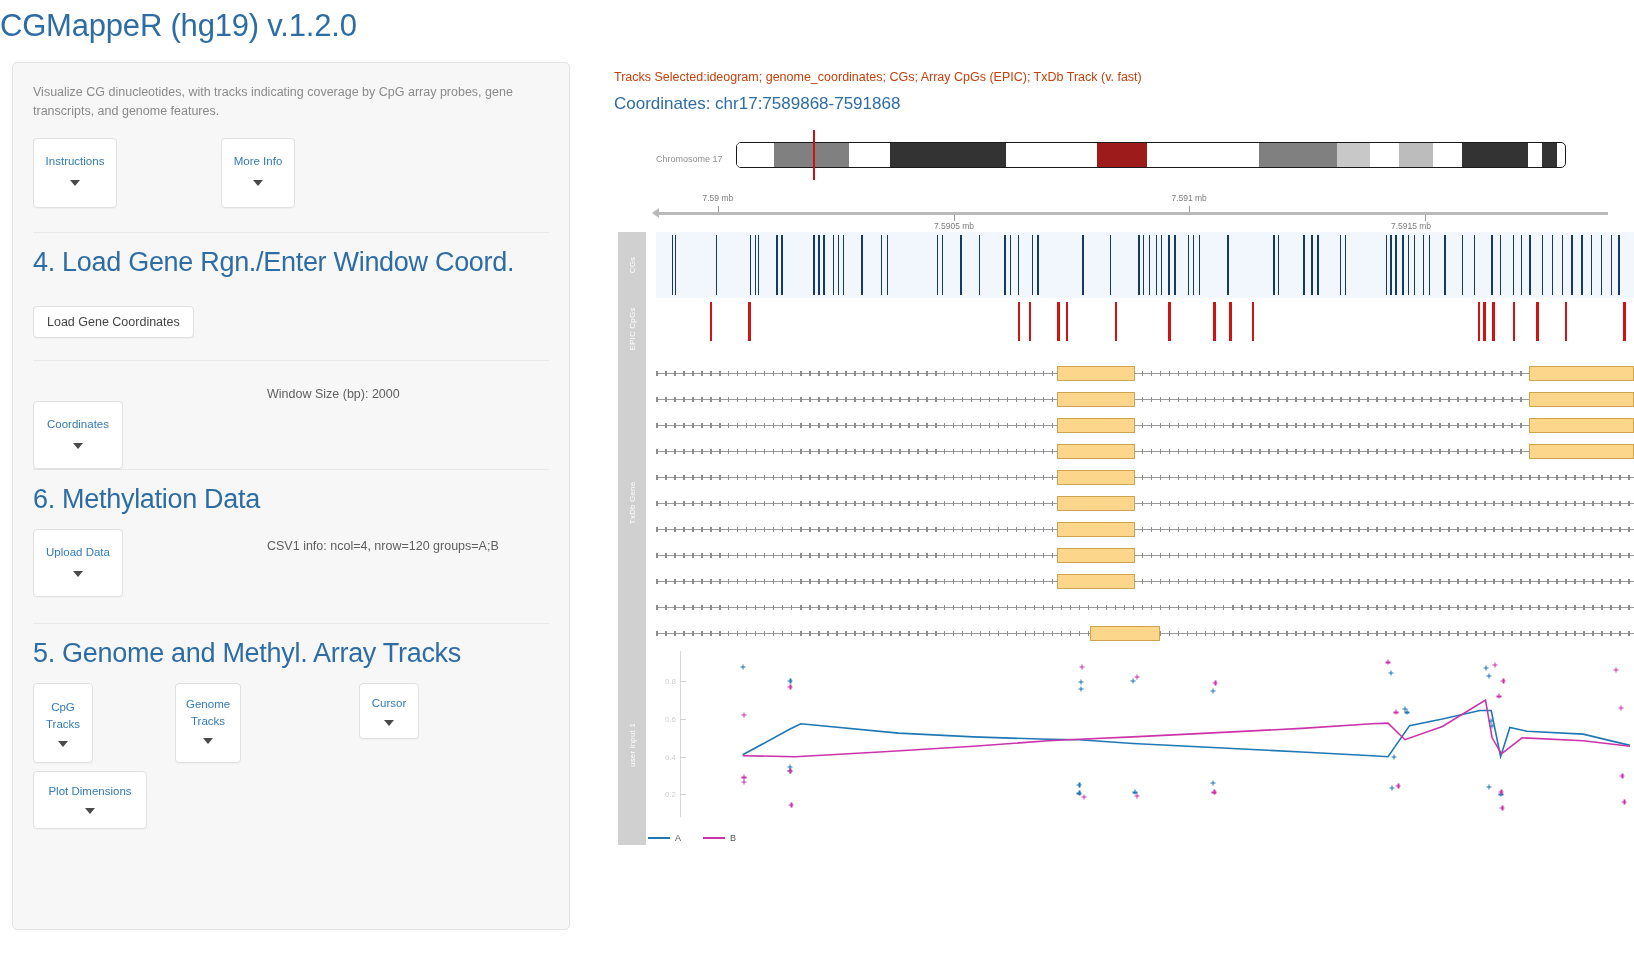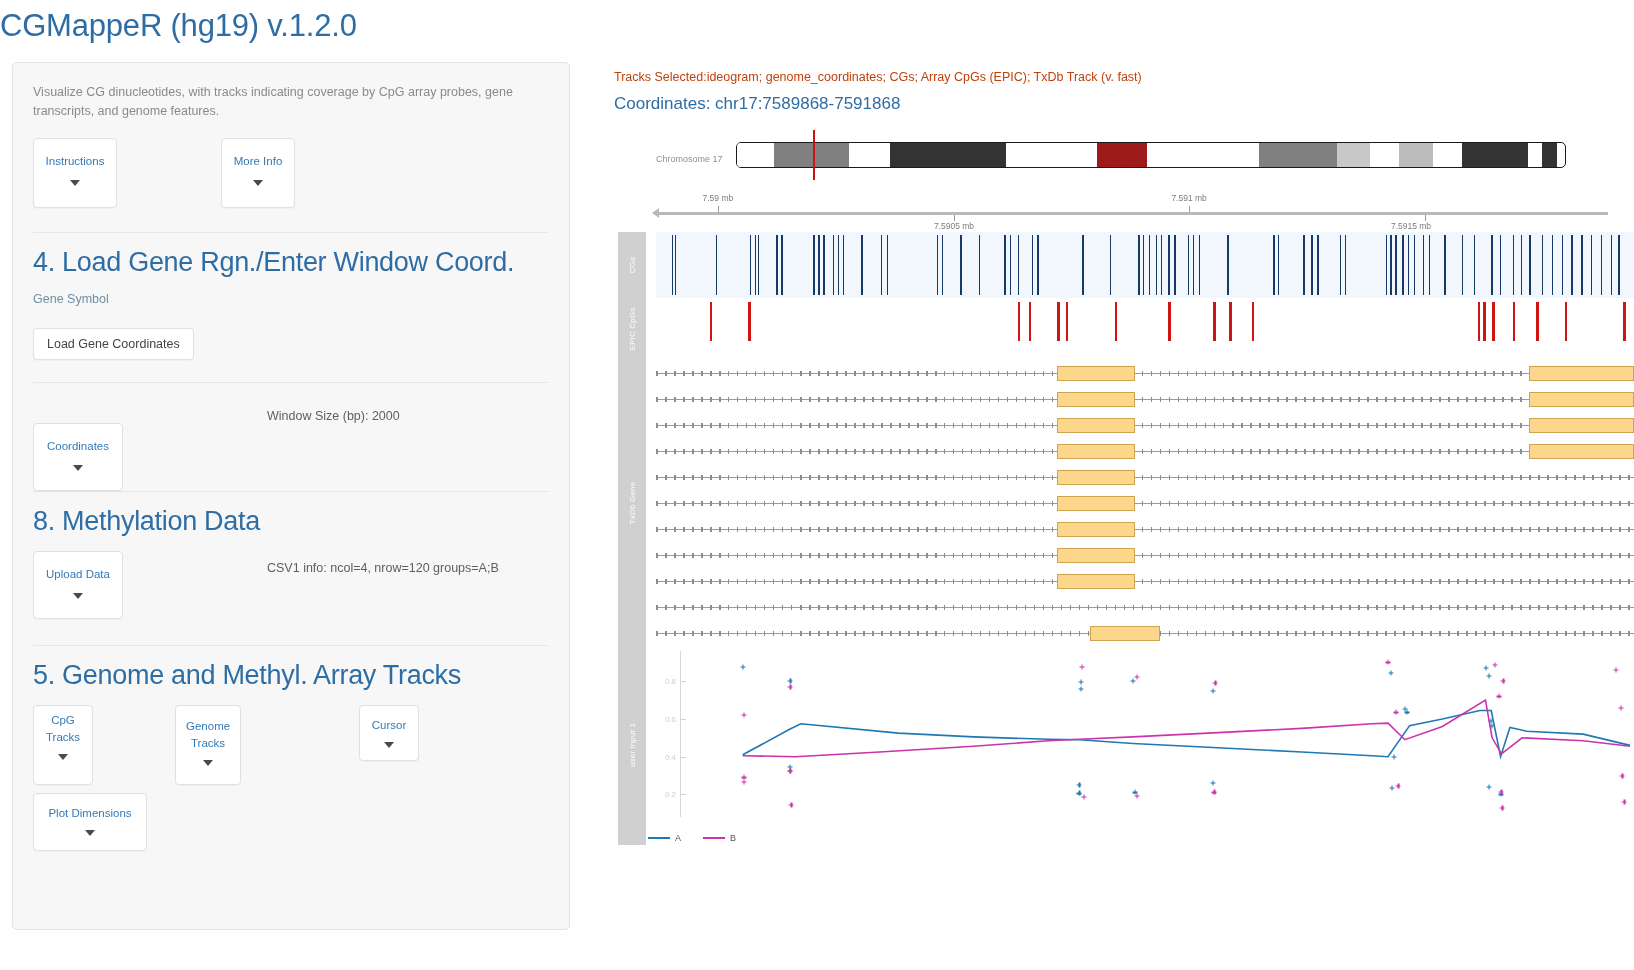--- a/index.html
+++ b/index.html
@@ -149,51 +149,50 @@
       <div class="dropbtn" style="position:absolute;left:188px;top:0;width:74px;height:70px;">
         <div class="lbl">More Info</div>
         <div class="caret"></div>
       </div>
     </div>
 
     <div class="hr"></div>
 
     
     <h2 class="sec-title">4. Load Gene Rgn./Enter Window Coord.</h2>
-    <div class="field-label">Gene Symbol</div>
     <button class="plain-btn">Load Gene Coordinates</button>
 
     <div class="hr" style="margin-top:22px;"></div>
 
     <div style="position:relative;height:84px;">
       <div class="dropbtn" style="position:absolute;left:0;top:0;width:90px;height:68px;margin-top:26px;">
         <div class="lbl">Coordinates</div>
         <div class="caret"></div>
       </div>
       <div class="info-note" style="position:absolute;left:234px;top:12px;">Window Size (bp): 2000</div>
     </div>
 
     <div class="hr" style="margin-top:10px;"></div>
 
     
-    <h2 class="sec-title">8. Methylation Data</h2>
+    <h2 class="sec-title">6. Methylation Data</h2>
     <div style="position:relative;height:92px;">
       <div class="dropbtn" style="position:absolute;left:0;top:0;width:90px;height:68px;">
         <div class="lbl">Upload Data</div>
         <div class="caret"></div>
       </div>
       <div class="info-note" style="position:absolute;left:234px;top:10px;">CSV1 info: ncol=4, nrow=120 groups=A;B</div>
     </div>
 
     <div class="hr" style="margin-top:2px;"></div>
 
     
     <h2 class="sec-title">5. Genome and Methyl. Array Tracks</h2>
     <div style="position:relative;height:180px;">
-      <div class="dropbtn" style="position:absolute;left:0;top:0;width:60px;height:80px;padding-top:6px;">
+      <div class="dropbtn" style="position:absolute;left:0;top:0;width:60px;height:80px;padding-top:15px;">
         <div class="lbl">CpG</div>
         <div class="lbl">Tracks</div>
         <div class="caret" style="margin-top:7px;"></div>
       </div>
       <div class="dropbtn" style="position:absolute;left:142px;top:0;width:66px;height:80px;padding-top:12px;">
         <div class="lbl">Genome</div>
         <div class="lbl">Tracks</div>
         <div class="caret" style="margin-top:7px;"></div>
       </div>
       <div class="dropbtn" style="position:absolute;left:326px;top:0;width:60px;height:56px;padding-top:11px;">

